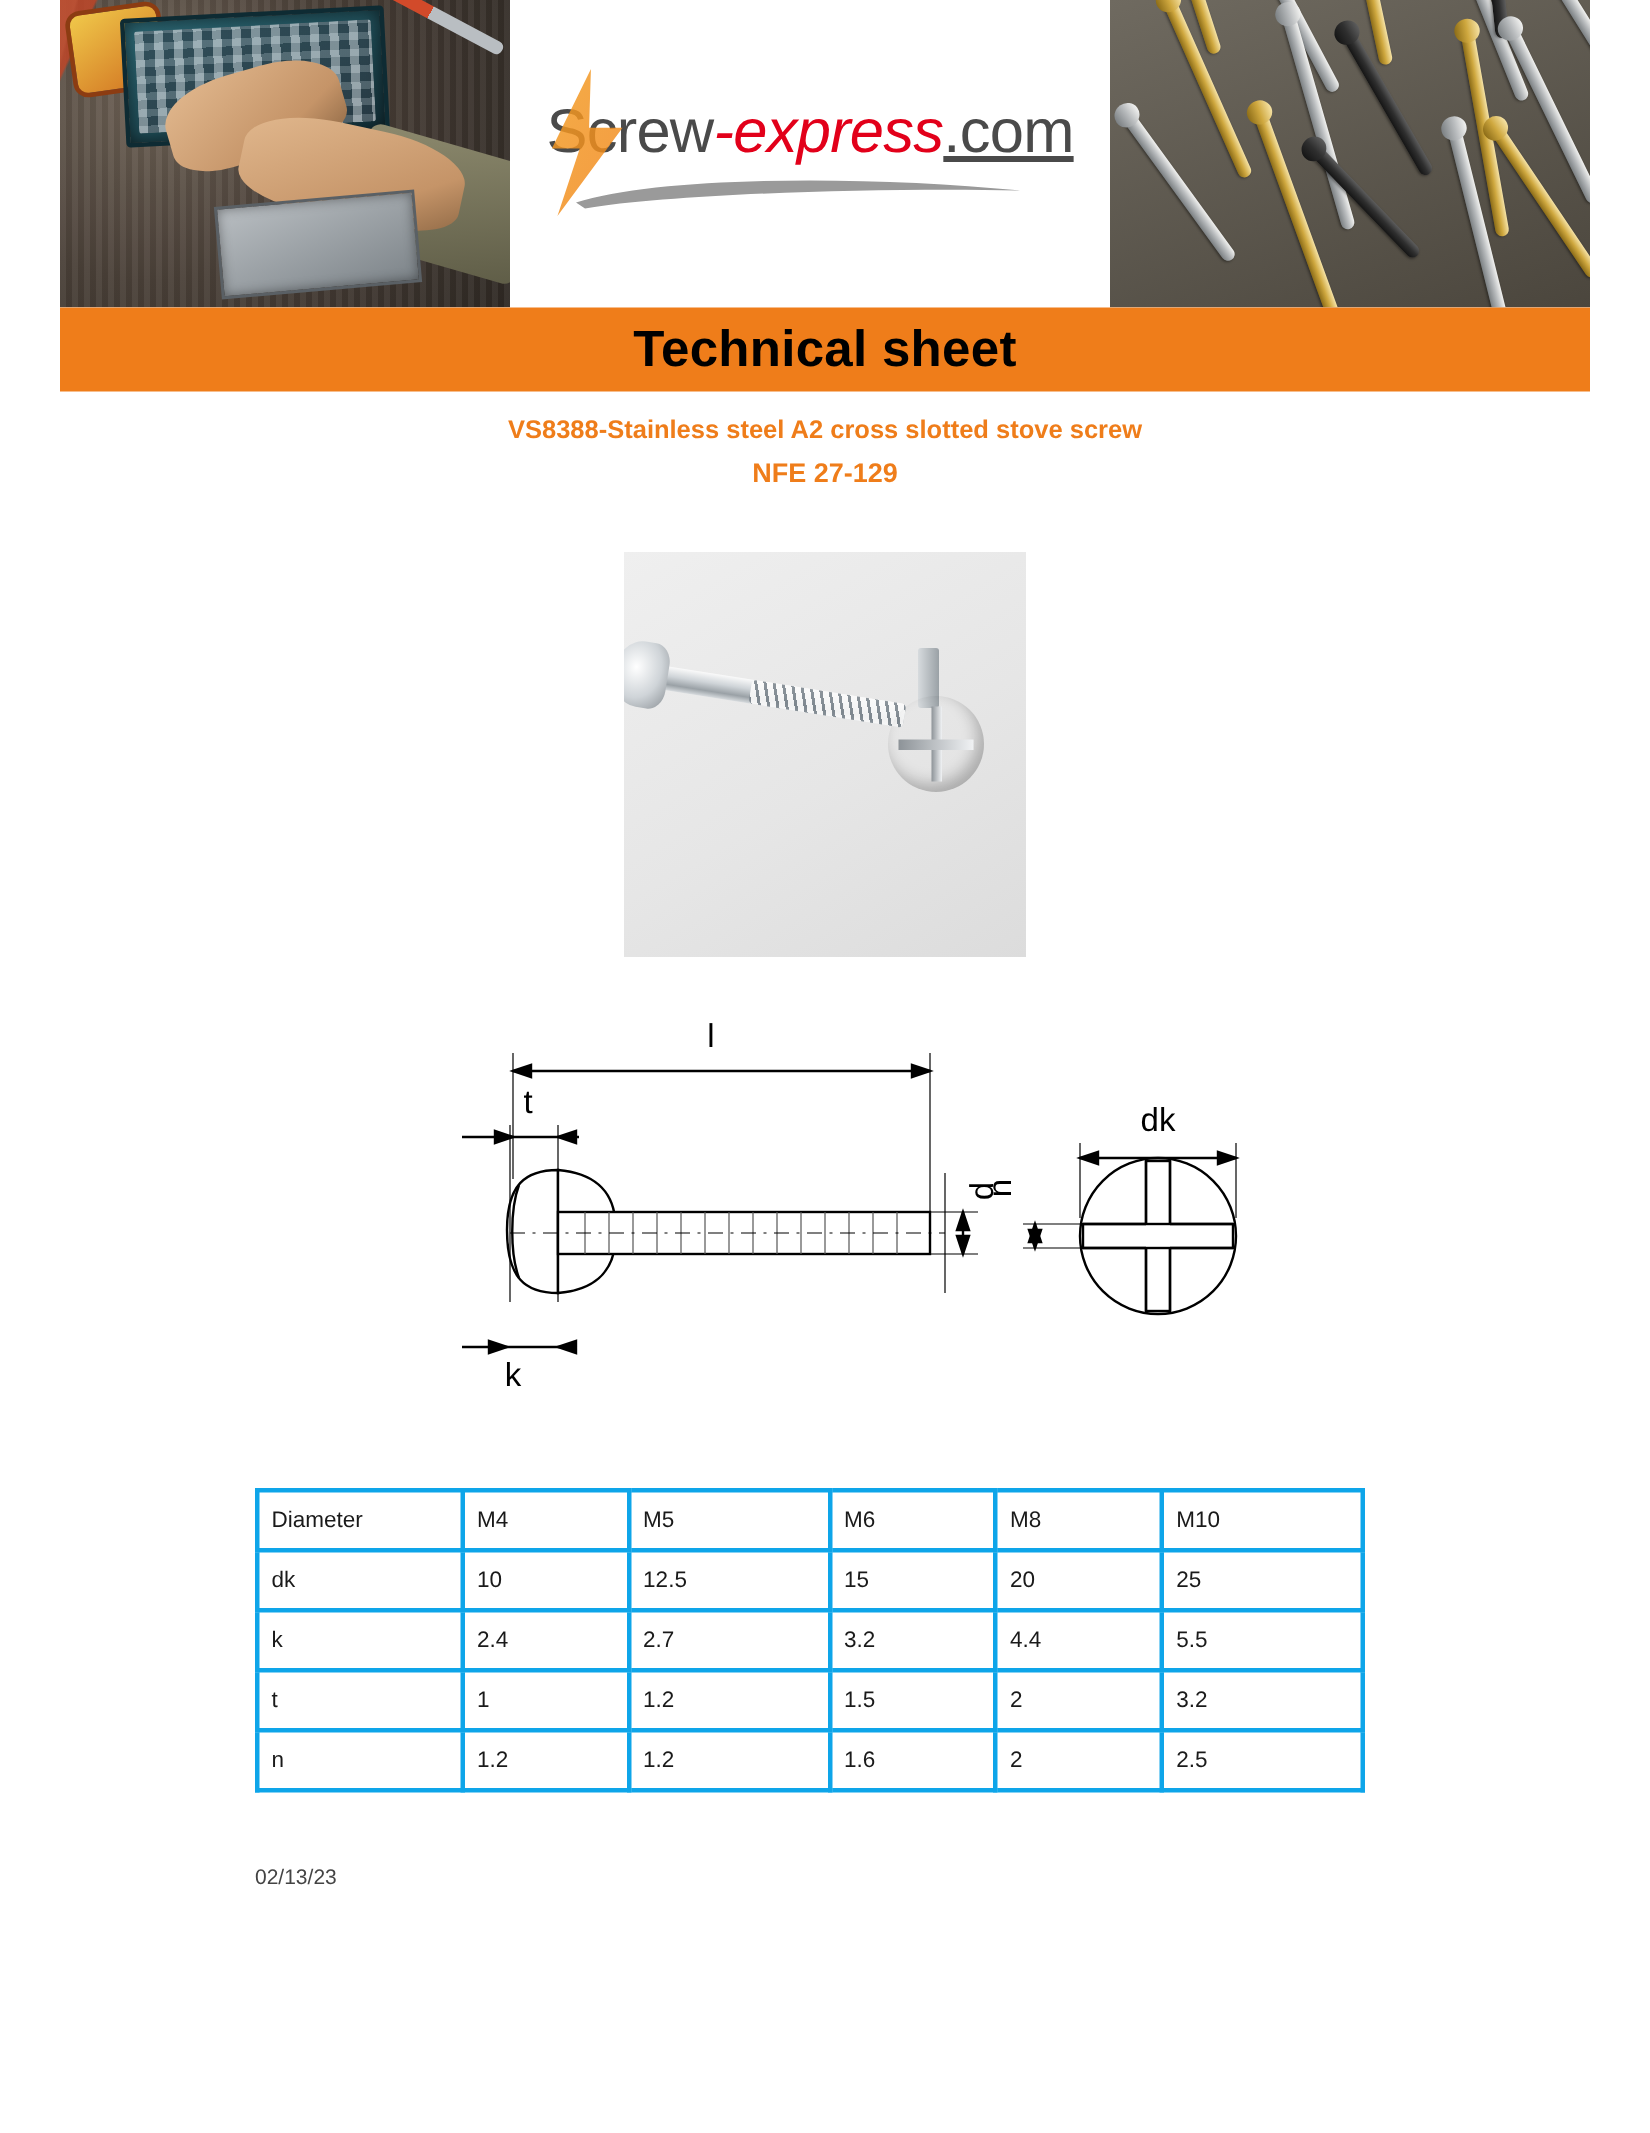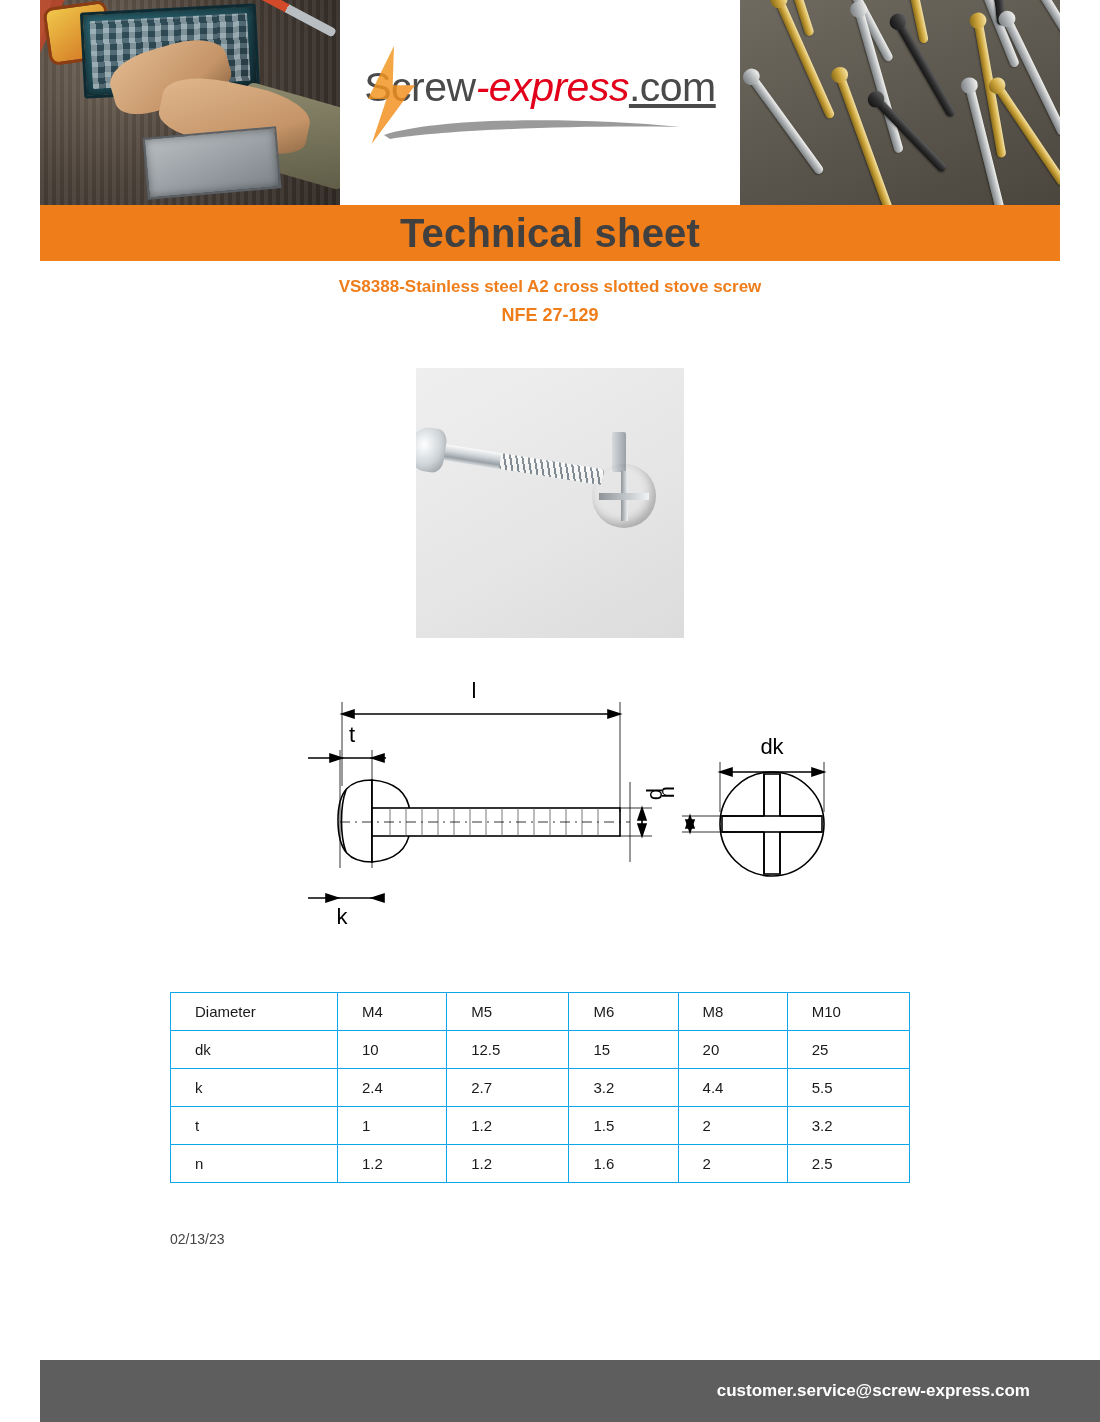--- a/index.html
+++ b/index.html
@@ -175,22 +175,22 @@
   .title-bar {
     position: relative;
     width: 1020px;
     height: 56px;
     background: #ef7d1a;
     display: flex;
     align-items: center;
     justify-content: center;
   }
   .title-bar-text {
-    color: #404040;
-    font-size: 40px;
+    color: #000000;
+    font-size: 34px;
     font-weight: bold;
     letter-spacing: 0.2px;
   }
 
   
   .doc-title {
     text-align: center;
     color: #ef7d1a;
     font-size: 17px;
     font-weight: bold;
@@ -275,23 +275,23 @@
     margin: 30px 0 0 130px;
     width: 740px;
   }
   table.spec {
     border-collapse: collapse;
     width: 740px;
     font-size: 15px;
     color: #1a1a1a;
   }
   table.spec td {
-    border: 1px solid #0ea5e9;
+    border: 3px solid #0ea5e9;
     height: 37px;
-    padding: 0 24px;
+    padding: 0 8px;
     vertical-align: middle;
   }
   table.spec td.first { width: 118px; }
 
   .date-stamp {
     margin: 48px 0 0 130px;
     font-size: 14px;
     color: #444444;
   }
 
@@ -519,17 +519,14 @@
             <td>2</td>
             <td>2.5</td>
           </tr>
         </tbody>
       </table>
     </div>
 
     <div class="date-stamp">02/13/23</div>
   </div>
 
-  <div class="footer-bar">
-    <div class="footer-mail">customer.service@screw-express.com</div>
-  </div>
   <div class="footer-white-strip"></div>
 </div>
 
 </body></html>

